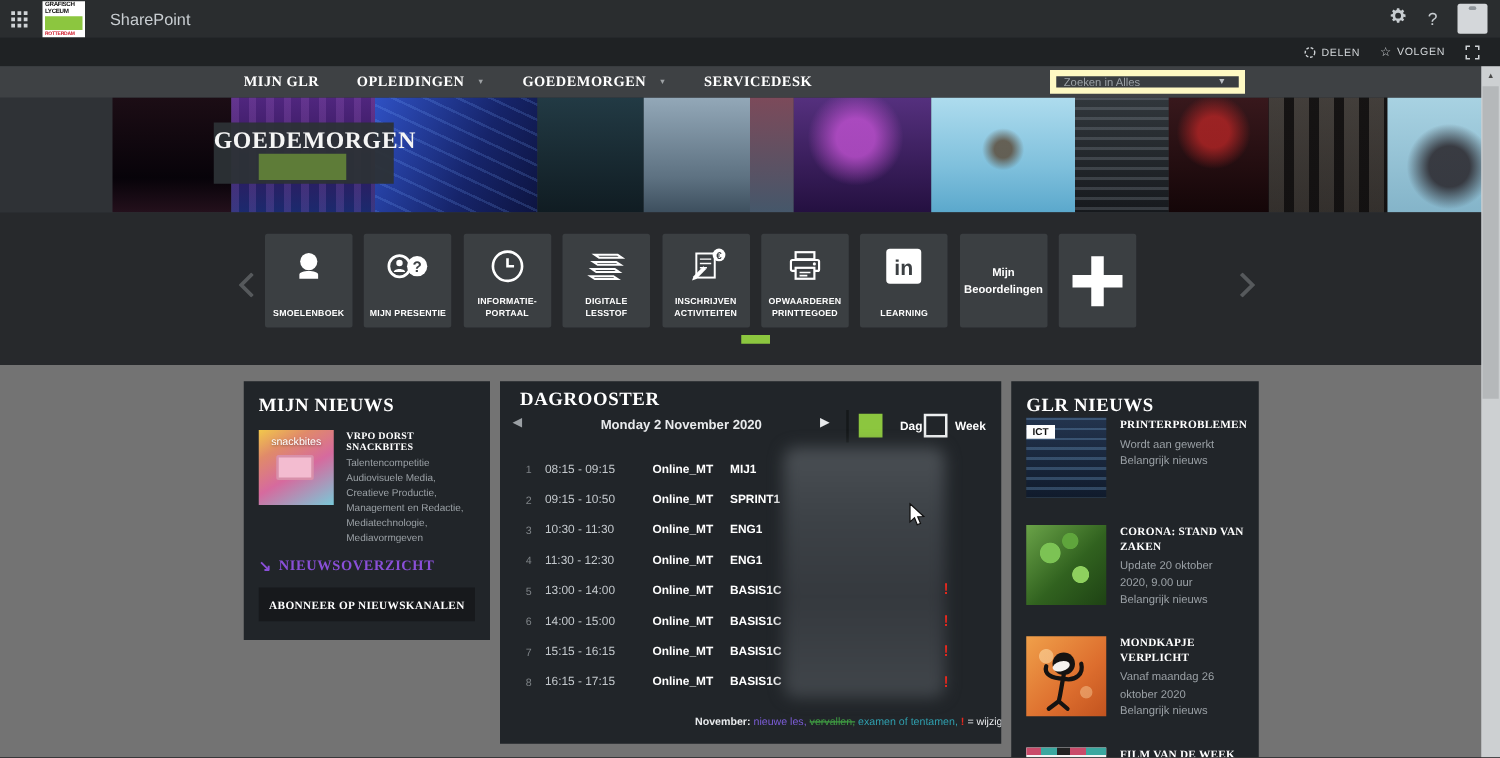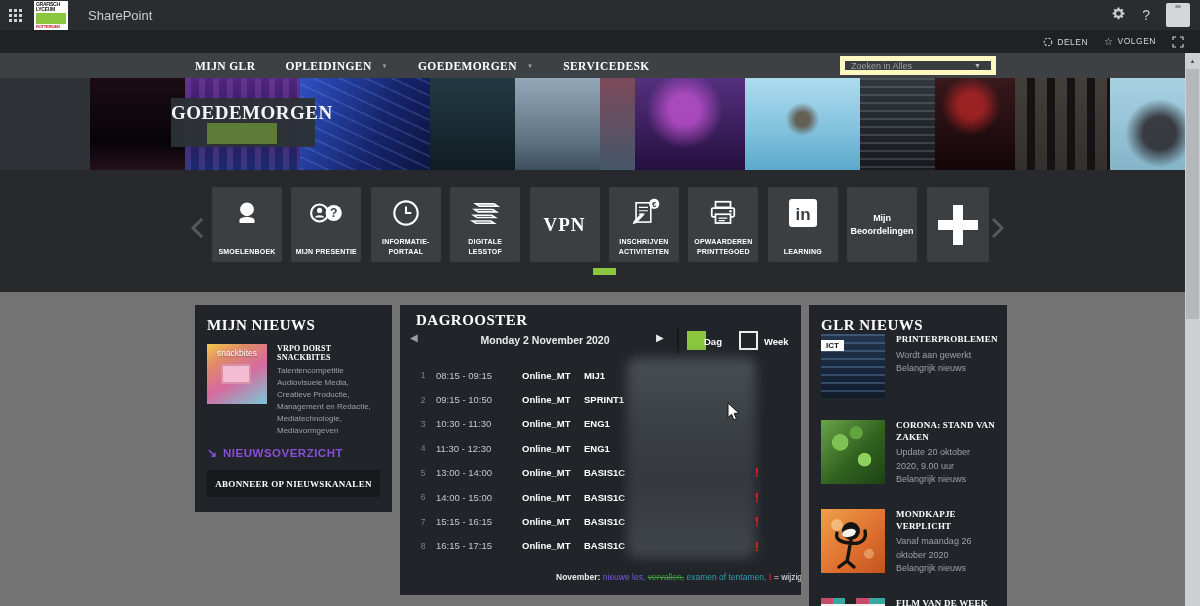--- a/index.html
+++ b/index.html
@@ -80,36 +80,36 @@
   .mn-item { display:flex; gap:10px; margin-top:10px; cursor:pointer; }
   .thumb { width:60px; height:60px; flex:0 0 auto; position:relative; overflow:hidden; }
   .th-snack { background:linear-gradient(150deg,#f2c84b 0%,#e08a6a 25%,#d66a9e 55%,#79c9d8 100%); }
   .th-snack .snacktxt { position:absolute; left:0; right:0; top:4px; text-align:center; color:#fff; font-size:8.5px; font-weight:normal; text-shadow:0 1px 2px rgba(0,0,0,.4); }
   .th-snack .laptop { position:absolute; left:14px; top:20px; width:30px; height:20px; background:#f3bcd0; border:2px solid #d890aa; border-radius:2px; }
   .mn-text { flex:1; min-width:0; }
   .mn-head { font-family:"Liberation Serif", serif; font-weight:bold; font-size:8px; color:#fff; letter-spacing:.2px; margin-bottom:3px; }
   .mn-body { font-size:8px; color:#9aa0a5; line-height:1.5; }
   .mn-link { display:flex; align-items:center; gap:6px; margin-top:9px; cursor:pointer; }
   .mn-link .arr { color:#8a4fd8; font-size:12px; font-weight:bold; }
-  .mn-link .lbl { font-family:Liberation Sans, sans-serif; font-weight:bold; font-size:11.5px; color:#8a4fd8; letter-spacing:.5px; }
+  .mn-link .lbl { font-family:Liberation Serif, serif; font-weight:bold; font-size:11.5px; color:#8a4fd8; letter-spacing:.5px; }
   .mn-btn { margin-top:10px; height:27px; background:#17191c; display:flex; align-items:center; justify-content:center; font-family:"Liberation Serif", serif; font-weight:bold; font-size:9px; color:#fff; letter-spacing:.3px; cursor:pointer; }
 
   
   .p-dag { left:400px; top:13px; width:401px; height:290px; }
   .p-dag .panel-title { position:absolute; left:16px; top:7px; }
   .dag-arrow { position:absolute; top:27px; font-size:10px; cursor:pointer; }
   .dag-prev { left:10px; color:#9ba0a4; }
   .dag-next { left:256px; color:#e8eaec; }
   .dag-date { position:absolute; left:50px; top:29px; width:190px; text-align:center; font-size:10.5px; font-weight:bold; color:#e8eaec; }
   .dag-divider { position:absolute; left:277px; top:23px; width:2px; height:26px; background:#15181a; }
   .sw-square { position:absolute; top:26px; width:19px; height:19px; cursor:pointer; }
   .sw-day { left:287px; background:#8cc63f; }
   .sw-week { left:339px; background:transparent; border:2px solid #eceeef; }
   .sw-label { position:absolute; top:31px; font-size:9.5px; font-weight:bold; color:#fff; }
-  .sw-day-lbl { left:304px; } .sw-week-lbl { left:364px; }
+  .sw-day-lbl { left:320px; } .sw-week-lbl { left:364px; }
   .sched { position:absolute; left:0; top:58px; right:0; }
   .srow { display:flex; align-items:center; height:24.4px; padding-left:10px; }
   .s-num { width:26px; text-align:center; font-size:8.5px; color:#7e8387; }
   .s-time { width:86px; font-size:9.5px; color:#c3c8cc; }
   .s-loc { width:62px; font-size:9.5px; font-weight:bold; color:#fff; }
   .s-grp { font-size:9.5px; font-weight:bold; color:#fff; }
   .blurbox { position:absolute; left:227px; top:53px; width:129px; height:200px; border-radius:10px;
     background:linear-gradient(180deg,#4a4f54 0%,#3d4247 28%,#35393e 60%,#41464b 100%); filter:blur(6px); }
   .warnmark { position:absolute; left:355px; width:8px; font-size:11px; font-weight:bold; color:#e8281e; transform:scaleY(1.15); }
   .legend { position:absolute; left:156px; top:267px; font-size:8.5px; color:#e8eaec; white-space:nowrap; }
@@ -282,23 +282,20 @@
               <g fill="none" stroke="#fff" stroke-width="1.4">
                 <path d="M6 4 h16 l3 2 h-16 z"></path>
                 <path d="M5 9 h16 l3 2 h-16 z"></path>
                 <path d="M4 14 h16 l3 2 h-16 z"></path>
                 <path d="M3 19 h16 l3 2 h-16 z"></path>
               </g>
             </svg>
         </div>
         <div class="qlabel">DIGITALE LESSTOF</div>
       </div>
-      <div class="qtile center">
-        <span class="bigtext">VPN</span>
-      </div>
       <div class="qtile">
         <div class="icon-slot">
           <svg width="34" height="30" viewBox="0 0 30 26">
               <rect x="8" y="4" width="13" height="17" fill="none" stroke="#fff" stroke-width="1.4"></rect>
               <path d="M10.5 8h8 M10.5 11h8 M10.5 14h5" stroke="#fff" stroke-width="1"></path>
               <path d="M6 20 l7 -7 2 2 -7 7 -3 1z" fill="#fff"></path>
               <circle cx="24" cy="5" r="4.5" fill="#fff"></circle>
               <text x="24" y="7.8" font-size="7" font-weight="bold" fill="#3b3f42" text-anchor="middle" font-family="Liberation Sans, sans-serif">€</text>
             </svg>
         </div>

